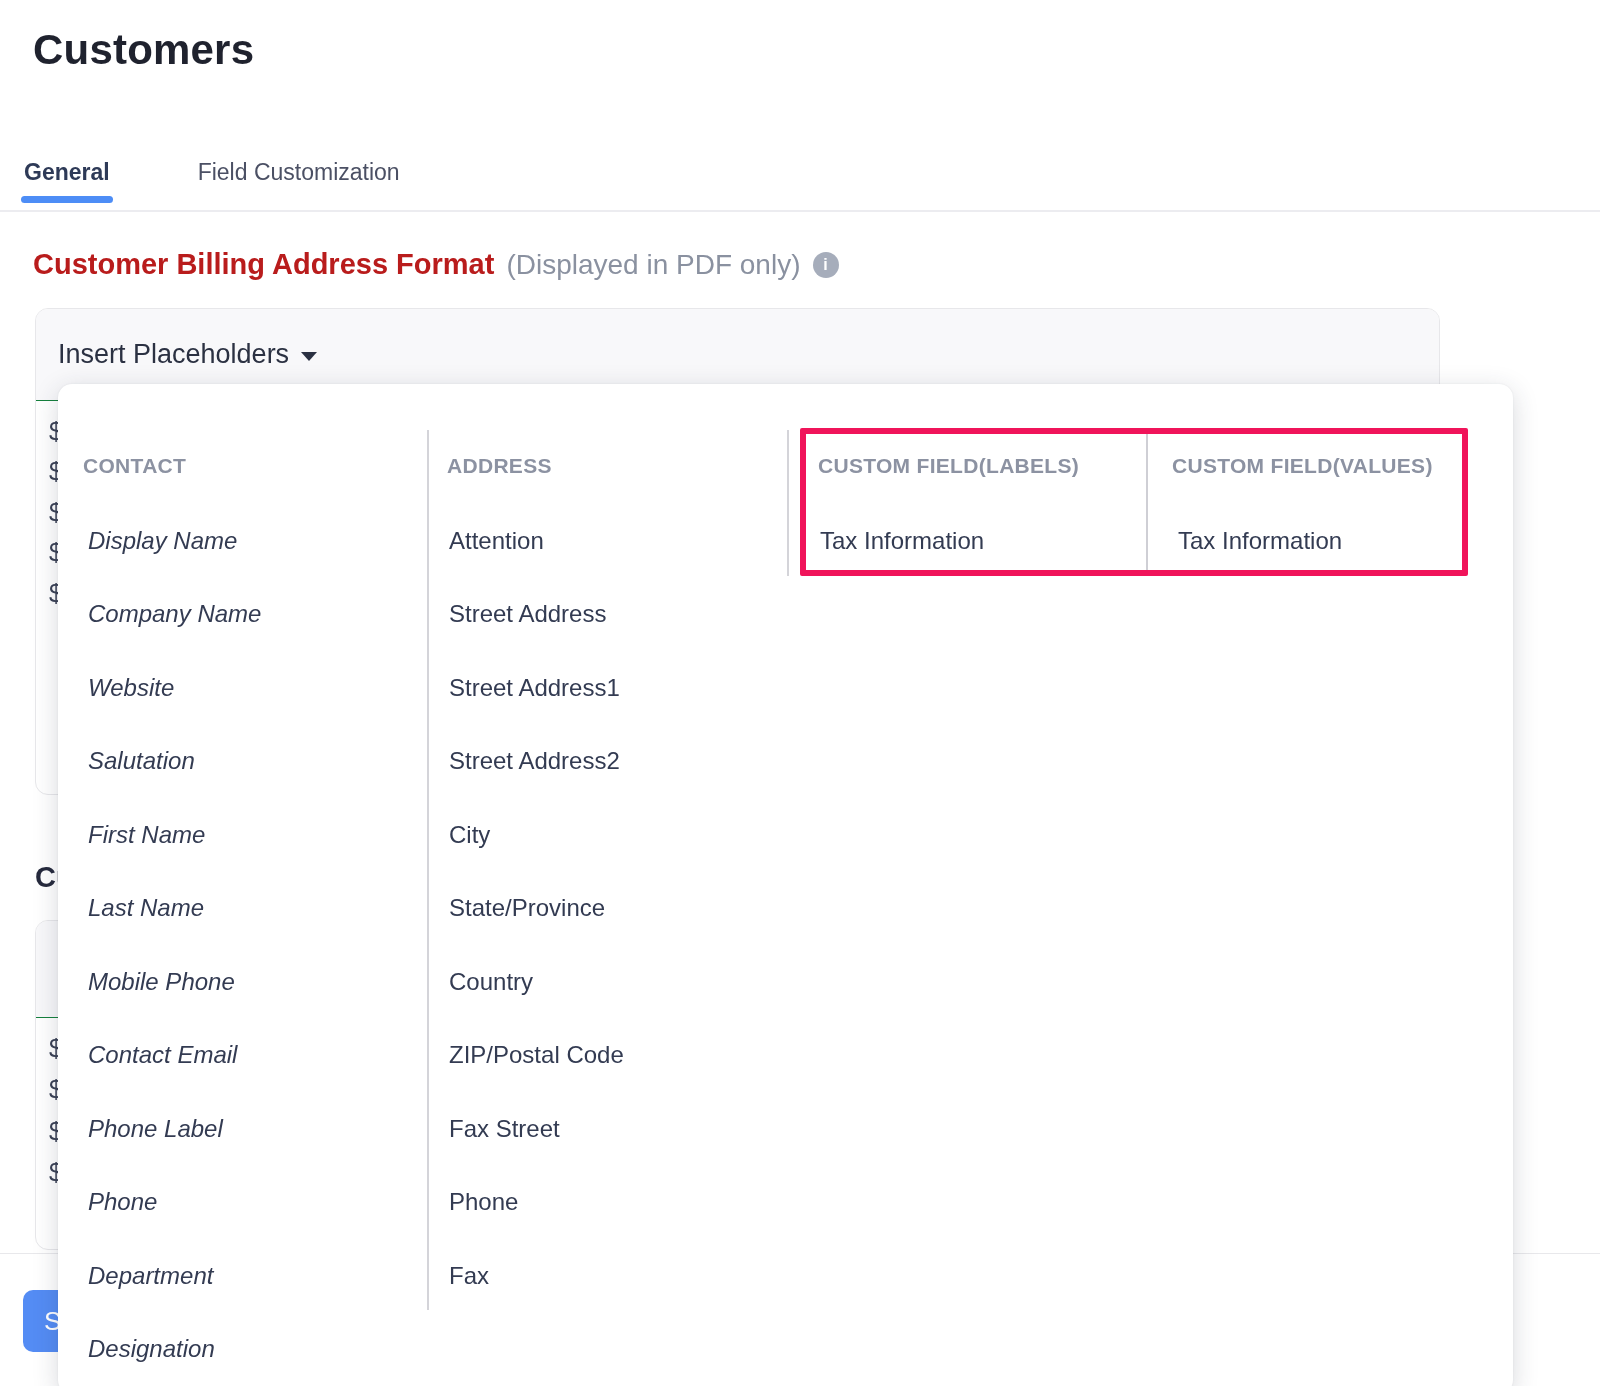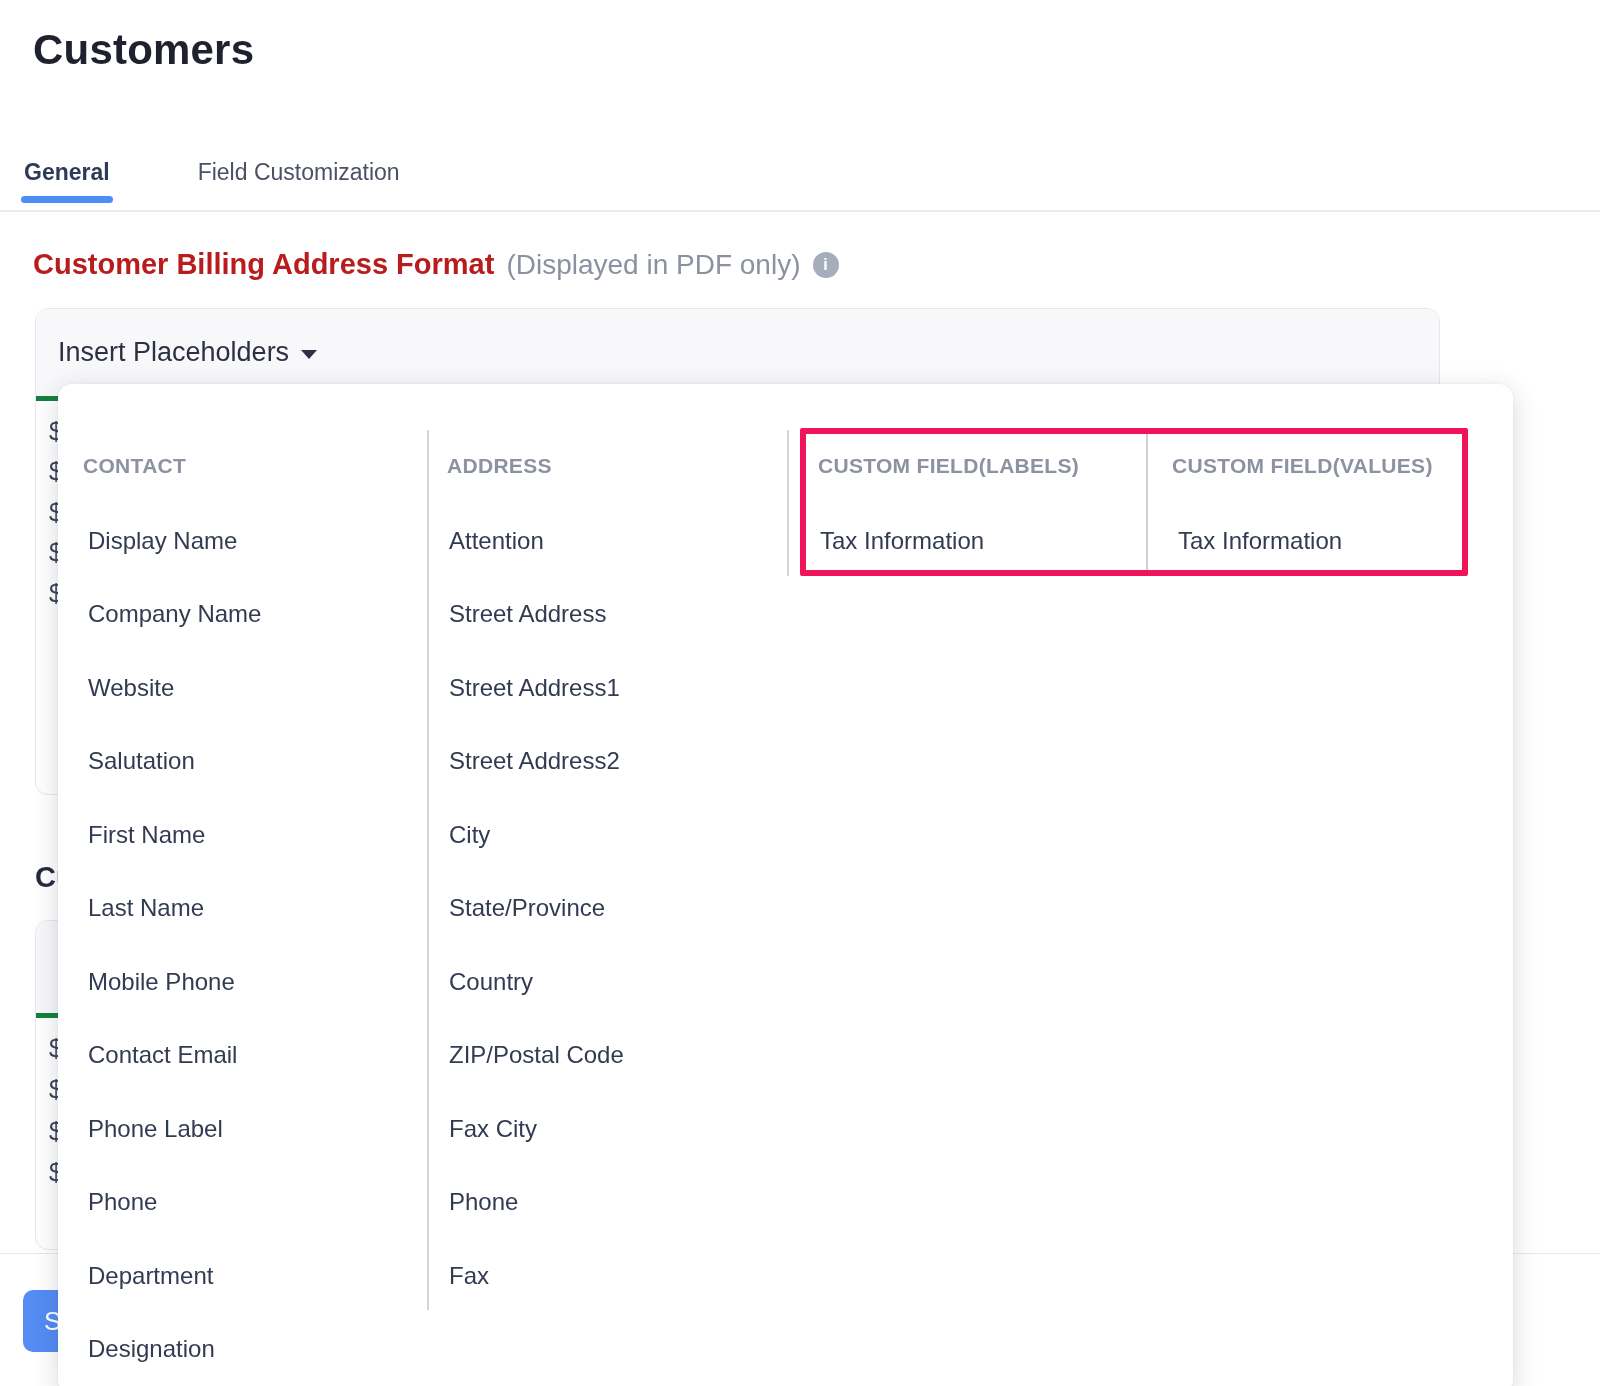--- a/index.html
+++ b/index.html
@@ -18,21 +18,21 @@
 
   
   .section-heading { position:absolute; left:33px; top:248px; display:flex; align-items:center; }
   .section-heading h2 { font-size:29px; font-weight:600; color:#b91c1c; }
   .section-heading .hint { font-size:28px; font-weight:400; color:#8a91a0; margin-left:12px; }
   .info-icon { width:26px; height:26px; margin-left:12px; border-radius:50%; background:#a6adbb; color:#fff;
                font-size:16px; font-weight:700; display:flex; align-items:center; justify-content:center; font-style:normal; }
 
   
   .panel { position:absolute; left:35px; width:1405px; background:#fff; border:1px solid #e7e7ea; border-radius:13px; }
-  .panel-header { background:#f8f8fa; border-bottom:5px solid #15803d; border-radius:12px 12px 0 0; display:flex; align-items:center; padding-left:22px; }
+  .panel-header { background:#f8f8fa; border-bottom:1px solid #15803d; border-radius:12px 12px 0 0; display:flex; align-items:center; padding-left:22px; }
   .panel-billing { top:308px; height:487px; }
   .panel-billing .panel-header { height:92px; }
   .panel-shipping { top:920px; height:330px; }
   .panel-shipping .panel-header { height:97px; }
   .insert-trigger { display:flex; align-items:center; gap:12px; font-size:27px; color:#2b3142; background:none; border:none; font-family:inherit; cursor:pointer; }
   .caret-down { width:0; height:0; border-left:8px solid transparent; border-right:8px solid transparent; border-top:9px solid #2b3142; margin-top:3px; }
   .ta-lines { position:absolute; left:13px; font-size:25px; color:#3a4155; white-space:nowrap; }
   .panel-billing .ta-lines { top:102px; line-height:40.4px; }
   .panel-shipping .ta-lines { top:107px; line-height:41.3px; }
 
@@ -48,21 +48,21 @@
               box-shadow:0 6px 26px rgba(40,46,66,0.18), 0 0 2px rgba(40,46,66,0.08); z-index:40; }
   .dd-header { position:absolute; top:60px; height:44px; display:flex; align-items:center; font-size:21px; font-weight:700;
                color:#8c92a2; letter-spacing:0.3px; white-space:nowrap; }
   .dd-list { position:absolute; top:120px; list-style:none; }
   .dd-list li { height:73.5px; display:flex; align-items:center; font-size:24px; color:#333b52; white-space:nowrap; cursor:pointer; }
   .dd-divider { position:absolute; width:2px; background:#d4d4d9; }
   .dd-divider.c1 { left:369px; top:46px; height:880px; }
   .dd-divider.c2 { left:729px; top:46px; height:146px; }
   .dd-divider.c3 { left:1088px; top:50px; height:140px; background:#cfcfd5; }
   .col-contact-header { left:25px; }
-  .col-contact-list { left:30px; }
+  .col-contact-list { left:30px;font-style:italic; }
   .col-address-header { left:389px; }
   .col-address-list { left:391px; }
   .col-labels-header { left:760px; }
   .col-labels-list { left:762px; }
   .col-values-header { left:1114px; }
   .col-values-list { left:1120px; }
   .highlight-box { position:absolute; left:742px; top:44px; width:668px; height:148px; border:6px solid #f0145a; border-radius:2px; z-index:5; pointer-events:none; }
 </style>
 </head>
 <body>
@@ -149,21 +149,21 @@
     <ul class="dd-list col-address-list">
 
     <li>Attention</li>
         <li>Street Address</li>
         <li>Street Address1</li>
         <li>Street Address2</li>
         <li>City</li>
         <li>State/Province</li>
         <li>Country</li>
         <li>ZIP/Postal Code</li>
-        <li>Fax City</li>
+        <li>Fax Street</li>
         <li>Phone</li>
         <li>Fax</li>
       </ul>
 
     <div class="dd-divider c2"></div>
 
     <div class="dd-header col-labels-header">CUSTOM FIELD(LABELS)</div>
     <ul class="dd-list col-labels-list">
 
     <li>Tax Information</li>

